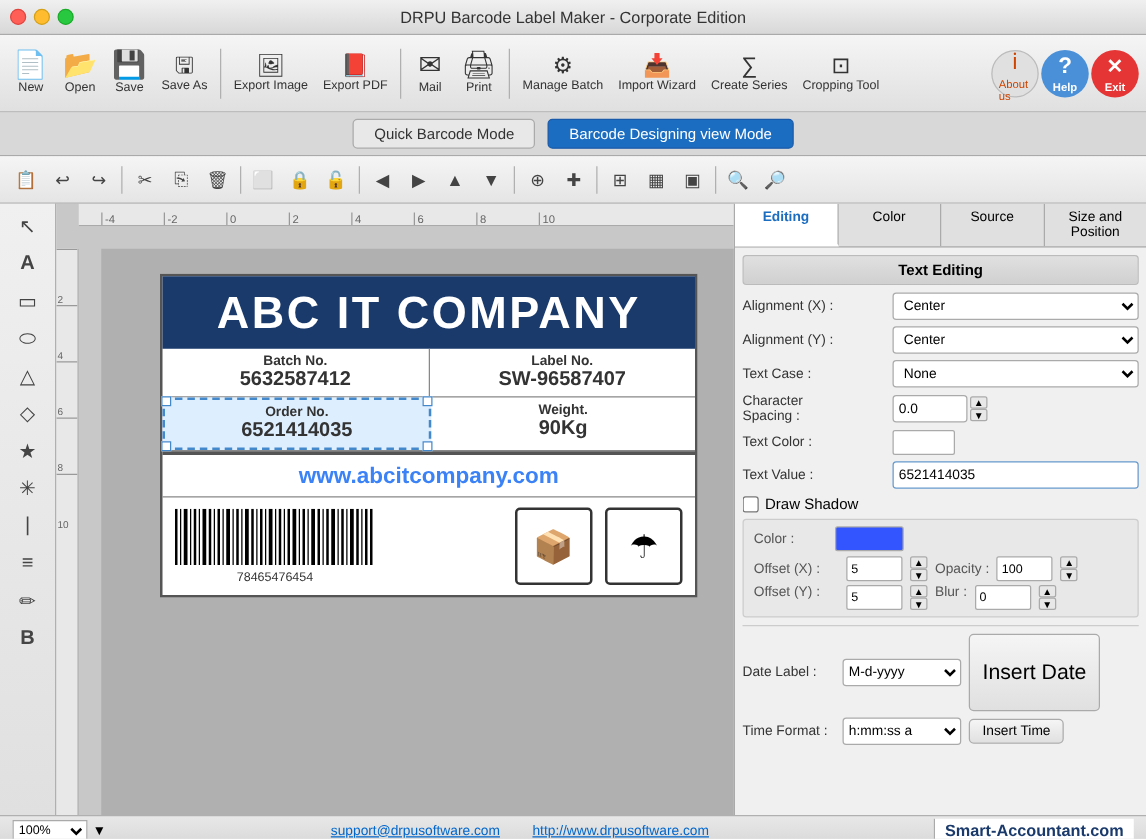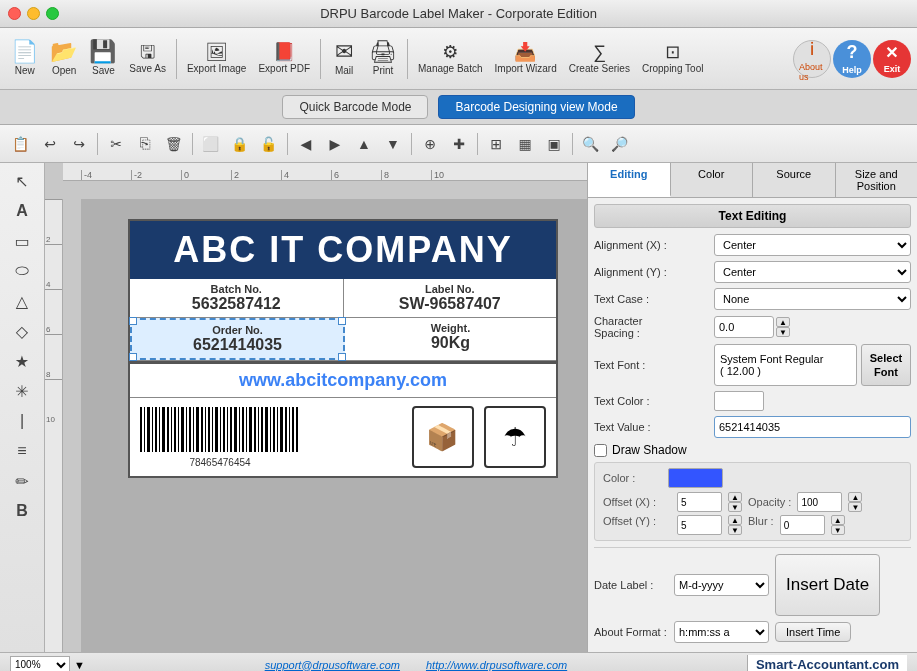--- a/index.html
+++ b/index.html
@@ -67,21 +67,21 @@
     .prop-input { width: 100%; height: 22px; font-size: 11px; border: 1px solid #aaa; border-radius: 3px; padding: 0 4px; background: white; }
     .spinner-wrap { display: flex; align-items: center; gap: 2px; }
     .spinner-input { width: 60px; height: 22px; font-size: 11px; border: 1px solid #aaa; border-radius: 3px; padding: 0 4px; }
     .spinner-arrows { display: flex; flex-direction: column; }
     .spin-up, .spin-dn { width: 14px; height: 10px; font-size: 8px; cursor: pointer; border: 1px solid #aaa; background: #e8e8e8; display: flex; align-items: center; justify-content: center; border-radius: 2px; }
 
     
     #statusbar { height: 24px; background: linear-gradient(to bottom, #e8e8e8, #d8d8d8); border-top: 1px solid #b0b0b0; display: flex; align-items: center; justify-content: space-between; padding: 0 10px; font-size: 11px; }
     .status-zoom { display: flex; align-items: center; gap: 4px; }
     .zoom-select { width: 60px; height: 18px; font-size: 10px; border: 1px solid #aaa; background: white; }
-    .status-links { display: flex; gap: 26px; font-style: italic; }
+    .status-links { display: flex; gap: 26px; }
     .status-link { color: #0066cc; text-decoration: underline; cursor: pointer; }
     .status-brand { font-weight: bold; font-size: 13px; color: #1a3a6b; background: white; padding: 2px 8px; border-left: 1px solid #aaa; }
   </style>
 </head>
 <body>
 
 <div id="titlebar">
   <div class="traffic-lights">
     <span class="tl tl-red"></span>
     <span class="tl tl-yellow"></span>
@@ -378,25 +378,20 @@
           <div class="spinner-wrap">
             <input class="spinner-input" type="text" value="0.0" style="">
             <div class="spinner-arrows">
               <div class="spin-up">▲</div>
               <div class="spin-dn">▼</div>
             </div>
           </div>
         </div>
       </div>
 
-      <div style="display:flex; align-items:center; margin-bottom:5px;">
-        <div class="prop-label">Text Font :</div>
-        <div style="flex:1; height:42px; border:1px solid #aaa; border-radius:3px; background:white; padding:3px 5px; font-size:11px; display:flex; align-items:center;">System Font Regular<br>( 12.00 )</div>
-        <div style="width:50px; height:42px; background:linear-gradient(to bottom,#f0f0f0,#d8d8d8); border:1px solid #aaa; border-radius:3px; cursor:pointer; font-size:11px; font-weight:bold; margin-left:4px; text-align:center; display:flex; align-items:center; justify-content:center; line-height:1.3;">Select<br>Font</div>
-      </div>
 
       <div class="prop-row">
         <div class="prop-label">Text Color :</div>
         <div class="prop-control">
           <div style="width:50px; height:20px; background:#ffffff; border:1px solid #aaa; border-radius:2px; cursor:pointer;"></div>
         </div>
       </div>
 
       <div class="prop-row">
         <div class="prop-label">Text Value :</div>
@@ -448,21 +443,21 @@
       <div style="border-top:1px solid #ccc; padding-top:6px;">
         <div style="display:flex; align-items:center; margin-bottom:5px;">
           <span style="width:80px; font-size:11px; color:#333;">Date Label :</span>
           <select style="width:95px; height:22px; font-size:11px; border:1px solid #aaa; border-radius:3px; background:white;">
             <option>M-d-yyyy</option>
             <option>MM/dd/yyyy</option>
           </select>
           <button style="margin-left:6px; padding:20px 10px; background:linear-gradient(to bottom,#f5f5f5,#e0e0e0); border:1px solid #aaa; border-radius:4px; font-size:17px; cursor:pointer;">Insert Date</button>
         </div>
         <div style="display:flex; align-items:center; margin-bottom:5px;">
-          <span style="width:80px; font-size:11px; color:#333;">About Format :</span>
+          <span style="width:80px; font-size:11px; color:#333;">Time Format :</span>
           <select style="width:95px; height:22px; font-size:11px; border:1px solid #aaa; border-radius:3px; background:white;">
             <option>h:mm:ss a</option>
             <option>HH:mm:ss</option>
           </select>
           <button style="margin-left:6px; padding:3px 10px; background:linear-gradient(to bottom,#f5f5f5,#e0e0e0); border:1px solid #aaa; border-radius:4px; font-size:11px; cursor:pointer;">Insert Time</button>
         </div>
       </div>
     </div>
   </div>
 </div>

